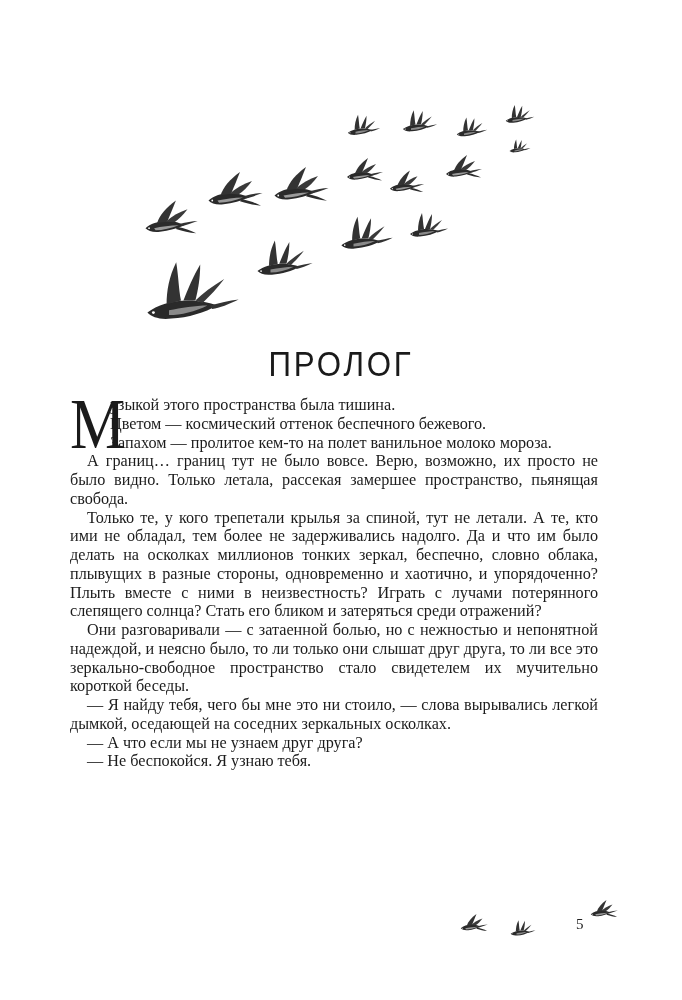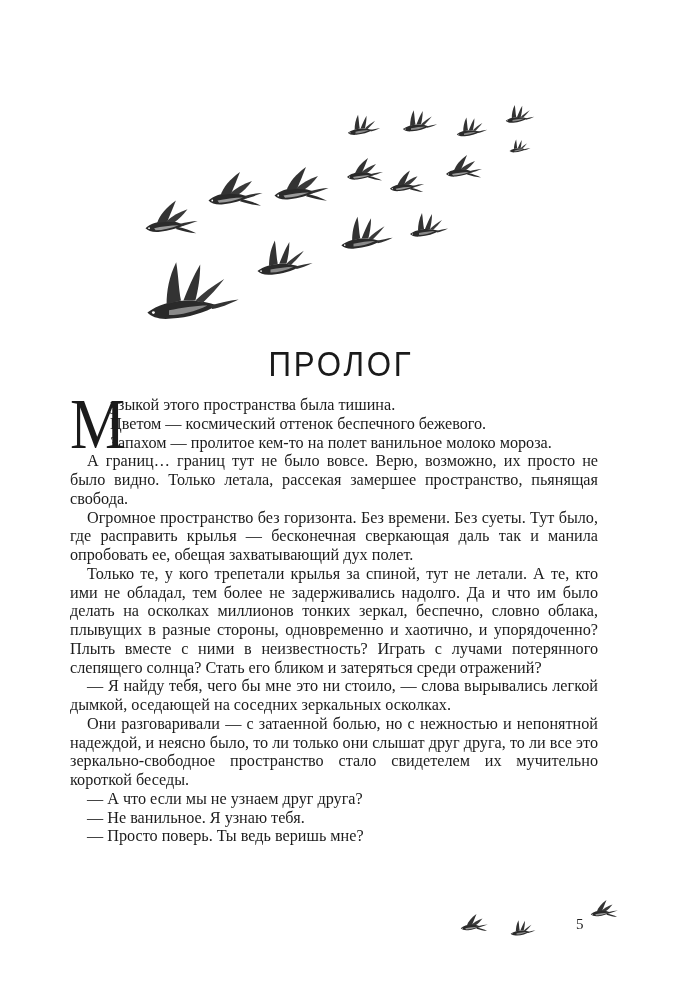--- a/index.html
+++ b/index.html
@@ -123,22 +123,20 @@
 </div>
 
 <div class="text-block">
   <div class="dropcap-wrap">
     <span class="dropcap">М</span>
     <p class="dropcap-line">узыкой этого пространства была тишина.</p>
     <p class="dropcap-line">Цветом — космический оттенок беспечного бежевого.</p>
     <p class="dropcap-line">Запахом — пролитое кем-то на полет ванильное молоко мороза.</p>
   </div>
   <p>А границ… границ тут не было вовсе. Верю, возможно, их просто не было видно. Только летала, рассекая замершее пространство, пьянящая свобода.</p>
-  <p>Огромное пространство без горизонта. Без времени. Без суеты. Тут было, где расправить крылья — бесконечная сверкающая даль так и манила опробовать ее, обещая захватывающий дух полет.</p>
   <p>Только те, у кого трепетали крылья за спиной, тут не летали. А те, кто ими не обладал, тем более не задерживались надолго. Да и что им было делать на осколках миллионов тонких зеркал, беспечно, словно облака, плывущих в разные стороны, одновременно и хаотично, и упорядоченно? Плыть вместе с ними в неизвестность? Играть с лучами потерянного слепящего солнца? Стать его бликом и затеряться среди отражений?</p>
+  <p>Они разговаривали — с затаенной болью, но с нежностью и непонятной надеждой, и неясно было, то ли только они слышат друг друга, то ли все это зеркально-свободное пространство стало свидетелем их мучительно короткой беседы.</p>
   <p>— Я найду тебя, чего бы мне это ни стоило, — слова вырывались легкой дымкой, оседающей на соседних зеркальных осколках.</p>
-  <p>Они разговаривали — с затаенной болью, но с нежностью и непонятной надеждой, и неясно было, то ли только они слышат друг друга, то ли все это зеркально-свободное пространство стало свидетелем их мучительно короткой беседы.</p>
   <p>— А что если мы не узнаем друг друга?</p>
-  <p>— Не ванильное. Я узнаю тебя.</p>
-  <p>— Просто поверь. Ты ведь веришь мне?</p>
+  <p>— Не беспокойся. Я узнаю тебя.</p>
 </div>
 
 <div class="page-number">5</div>
 
 </body></html>

